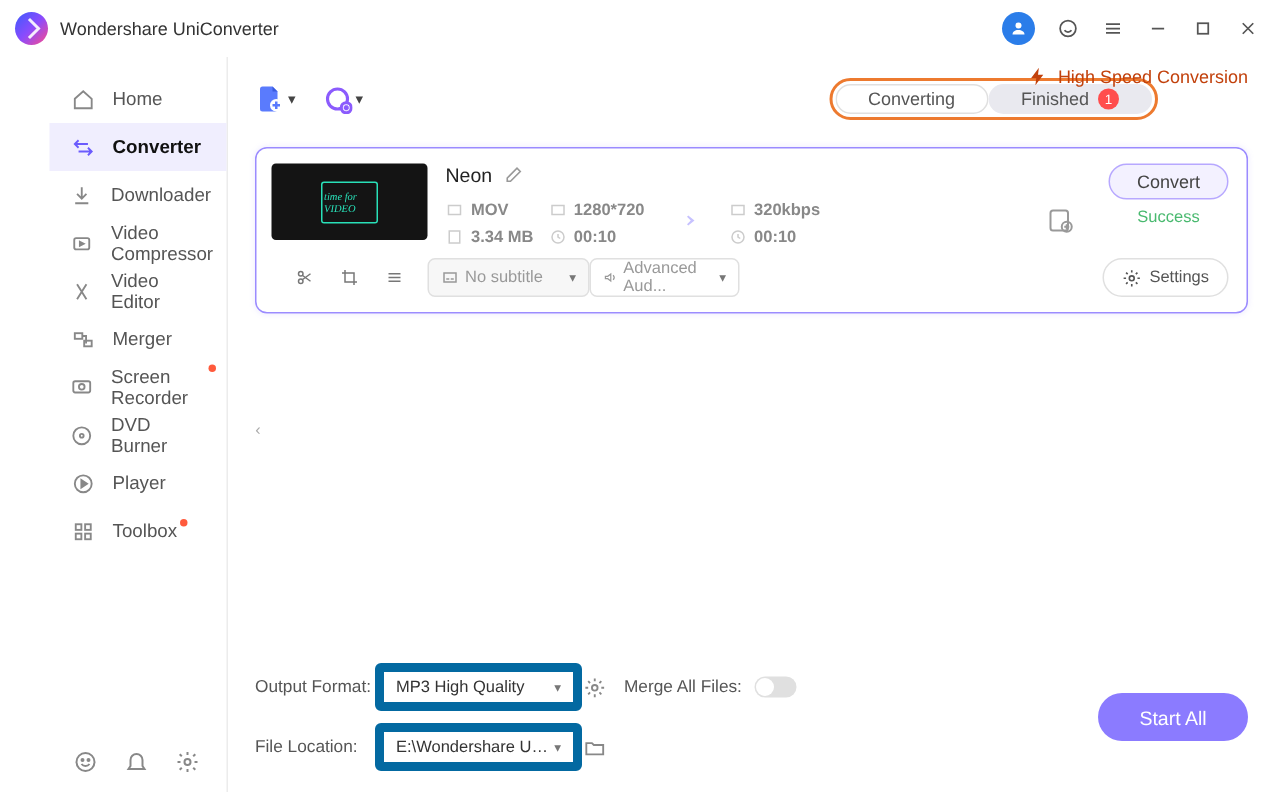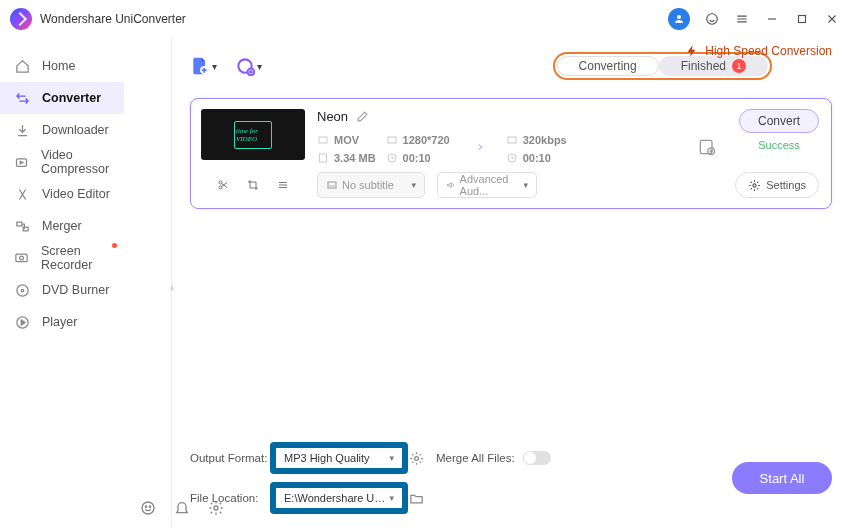--- a/index.html
+++ b/index.html
@@ -8,21 +8,21 @@
 .titlebar { display: flex; align-items: center; height: 38px; padding: 0 10px; }
 .logo { width: 22px; height: 22px; border-radius: 50%; background: linear-gradient(135deg, #3b5bfd 0%, #8b4bfd 50%, #fd4b8b 100%); margin-right: 8px; display:flex;align-items:center;justify-content:center;}
 .logo::after{content:"";width:8px;height:8px;border:2px solid rgba(255,255,255,.9);border-left:none;border-bottom:none;transform:rotate(45deg);margin-left:-3px;}
 .app-title { font-size: 12px; color: #333; }
 .titlebar-right { margin-left: auto; display: flex; align-items: center; gap: 14px; }
 .avatar { width: 22px; height: 22px; border-radius: 50%; background: #2b7de9; display:flex;align-items:center;justify-content:center;}
 .sysicon { width: 16px; height: 16px; display:flex;align-items:center;justify-content:center; color:#555;}
 .sysicon svg{width:14px;height:14px;}
 
 .body-area { display: flex; height: 490px; }
-.sidebar { width: 172px; border-right: 1px solid #ececec; display:flex; flex-direction:row; }
+.sidebar { width: 152px; border-right: 1px solid #ececec; display:flex; flex-direction:column;padding-left:33px; }
 .nav { list-style: none; padding-top: 12px; }
 .nav li { display: flex; align-items: center; gap: 12px; padding: 0 14px; height: 32px; font-size: 12.5px; color: #555; cursor:pointer;}
 .nav li.active { background: #f0eefe; color: #111; font-weight: 600; }
 .nav li .nicon { width: 16px; height: 16px; display:flex;align-items:center;justify-content:center; color:#888;}
 .nav li .nicon svg{width:15px;height:15px;}
 .nav li.active .nicon{color:#6b5bfd;}
 .nav li.dot .nlabel{position:relative;}
 .nav li.dot .nlabel::after{content:"";position:absolute;top:-1px;right:-7px;width:5px;height:5px;border-radius:50%;background:#ff5a3c;}
 .collapse-handle{position:absolute;left:166px;top:278px;width:12px;height:18px;display:flex;align-items:center;justify-content:center;color:#aaa;font-size:11px;}
 .sidebar-bottom { margin-top: auto; display:flex; gap:18px; padding:12px 16px; color:#888;}
@@ -60,21 +60,21 @@
 .cell{display:flex;align-items:flex-end;gap:5px;font-weight:bold;}
 .cell svg{width:12px;height:12px;color:#ccc;}
 .arrow{margin:0 8px;color:#c7c2ff;}
 .arrow svg{width:20px;height:20px;}
 .gear-right{margin-left:auto;align-self:center;color:#999;}
 .gear-right svg{width:20px;height:20px;}
 .convert-col{display:flex;flex-direction:column;align-items:center;gap:6px;margin-left:10px;}
 .convert-btn{width:80px;height:24px;border:1px solid #b7a8ff;border-radius:12px;background:#f3f1ff;font-size:12px;color:#444;cursor:pointer;}
 .success{font-size:11px;color:#49b96f;}
 
-.card-tools{display:flex;align-items:center;gap:12px;margin-top:8px;}
+.card-tools{display:flex;align-items:center;margin-top:8px;}
 .tool-icons{display:flex;gap:18px;padding:0 16px;color:#777;width:104px;justify-content:space-around;}
 .tool-icons svg{width:14px;height:14px;cursor:pointer;}
 
 .dd{display:flex;align-items:center;border:1px solid #e0e0e0;border-radius:5px;height:26px;padding:0 8px;font-size:11px;color:#999;cursor:pointer;background:#fff;}
 .dd.subtitle{width:108px;background:#f7f7f7;}
 .dd.adv{width:100px;}
 .dd .chev{margin-left:auto;font-size:9px;color:#777;}
 .dd svg{width:12px;height:12px;margin-right:4px;}
 
 .settings-btn{display:flex;align-items:center;gap:5px;border:1px solid #e0e0e0;border-radius:13px;height:26px;padding:0 12px;font-size:11px;color:#555;margin-left:auto;cursor:pointer;}
@@ -208,20 +208,31 @@
         </li>
       <li>
           <span class="nicon">
             <svg viewBox="0 0 24 24" fill="none" stroke="currentColor" stroke-width="2">
               <circle cx="12" cy="12" r="9"></circle>
               <path d="M10 8l6 4-6 4z" fill="currentColor"></path>
             </svg>
           </span>
           <span class="nlabel">Player</span>
         </li>
+      <li class="dot">
+          <span class="nicon">
+            <svg viewBox="0 0 24 24" fill="none" stroke="currentColor" stroke-width="2">
+              <rect x="4" y="4" width="6" height="6"></rect>
+              <rect x="14" y="4" width="6" height="6"></rect>
+              <rect x="4" y="14" width="6" height="6"></rect>
+              <rect x="14" y="14" width="6" height="6"></rect>
+            </svg>
+          </span>
+          <span class="nlabel">Toolbox</span>
+        </li>
     </ul>
     <div class="collapse-handle">‹</div>
     <div class="sidebar-bottom">
       <div class="sb">
           <svg viewBox="0 0 24 24" fill="none" stroke="currentColor" stroke-width="2" width="16" height="16">
             <circle cx="12" cy="12" r="9"></circle>
             <path d="M8 14a5 5 0 008 0"></path>
             <circle cx="9" cy="10" r="1" fill="currentColor"></circle>
             <circle cx="15" cy="10" r="1" fill="currentColor"></circle>
           </svg>

